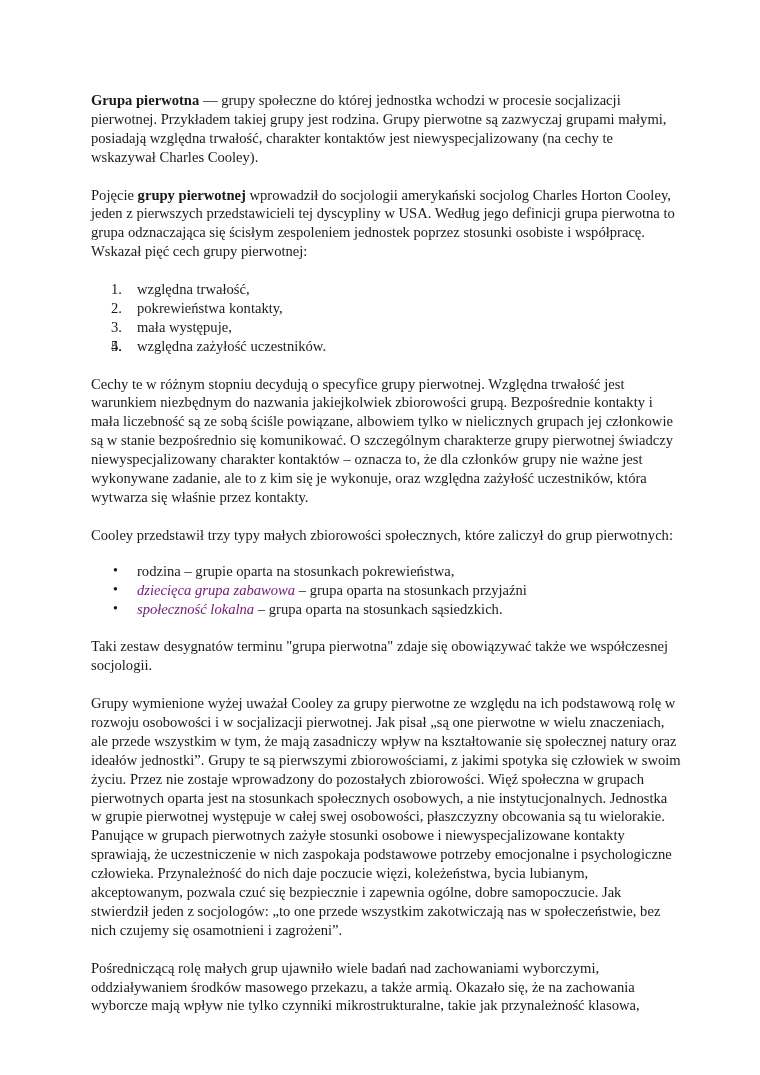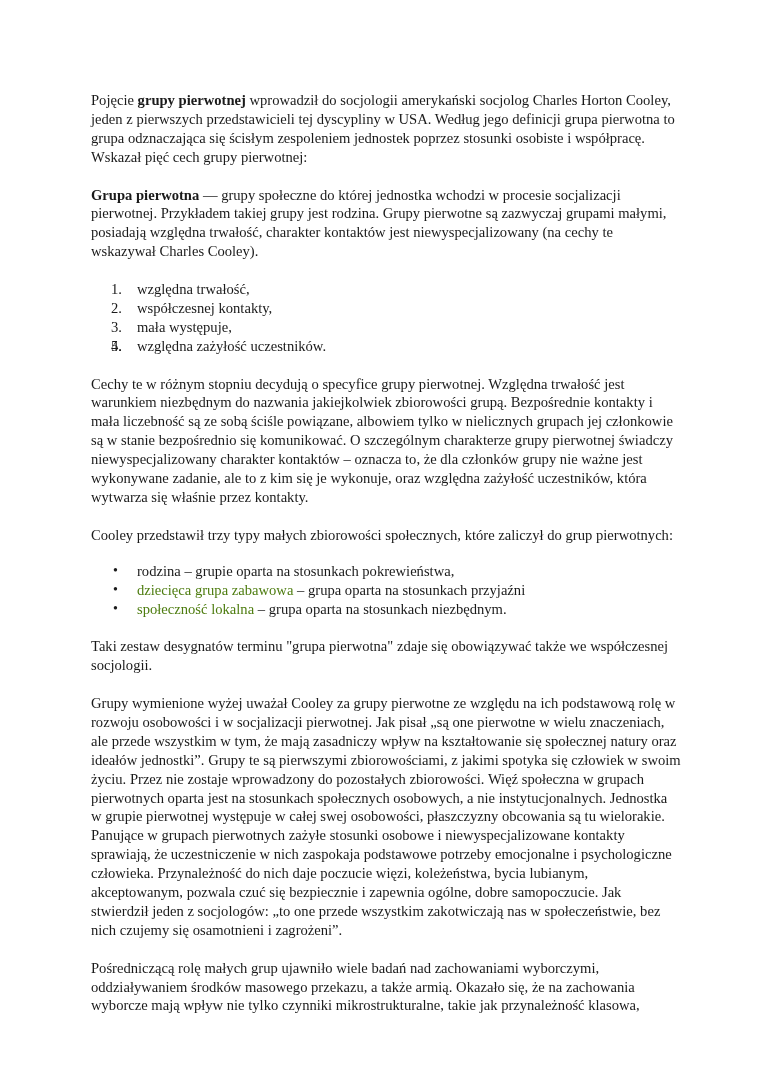--- a/index.html
+++ b/index.html
@@ -43,49 +43,50 @@
       left: 20px;
       top: 0;
     }
     .bullet {
       position: absolute;
       left: 22px;
       top: 0;
       font-size: 14px;
     }
     .link {
-      color: #4d7c0f;
+      color: #701a75;
       text-decoration: none;
+      font-style: italic;
     }
   </style>
 </head>
 <body>
 
 <div class="page">
 
+  <p><b>Grupa pierwotna</b><span> — grupy społeczne do której jednostka wchodzi w procesie socjalizacji pierwotnej. Przykładem takiej grupy jest rodzina. Grupy pierwotne są zazwyczaj grupami małymi, posiadają względna trwałość, charakter kontaktów jest niewyspecjalizowany (na cechy te wskazywał Charles Cooley).</span></p>
+
   <p><span>Pojęcie </span><b>grupy pierwotnej</b><span> wprowadził do socjologii amerykański socjolog Charles Horton Cooley, jeden z pierwszych przedstawicieli tej dyscypliny w USA. Według jego definicji grupa pierwotna to grupa odznaczająca się ścisłym zespoleniem jednostek poprzez stosunki osobiste i współpracę. Wskazał pięć cech grupy pierwotnej:</span></p>
-
-  <p><b>Grupa pierwotna</b><span> — grupy społeczne do której jednostka wchodzi w procesie socjalizacji pierwotnej. Przykładem takiej grupy jest rodzina. Grupy pierwotne są zazwyczaj grupami małymi, posiadają względna trwałość, charakter kontaktów jest niewyspecjalizowany (na cechy te wskazywał Charles Cooley).</span></p>
 
   <ol>
     <li><span class="marker">1.</span><span>względna trwałość,</span></li>
-    <li><span class="marker">2.</span><span>współczesnej kontakty,</span></li>
+    <li><span class="marker">2.</span><span>pokrewieństwa kontakty,</span></li>
     <li><span class="marker">3.</span><span>mała występuje,</span></li>
     <li><span class="marker">4.</span></li>
     <li><span class="marker">5.</span><span>względna zażyłość uczestników.</span></li>
   </ol>
 
   <p>Cechy te w różnym stopniu decydują o specyfice grupy pierwotnej. Względna trwałość jest warunkiem niezbędnym do nazwania jakiejkolwiek zbiorowości grupą. Bezpośrednie kontakty i mała liczebność są ze sobą ściśle powiązane, albowiem tylko w nielicznych grupach jej członkowie są w stanie bezpośrednio się komunikować. O szczególnym charakterze grupy pierwotnej świadczy niewyspecjalizowany charakter kontaktów – oznacza to, że dla członków grupy nie ważne jest wykonywane zadanie, ale to z kim się je wykonuje, oraz względna zażyłość uczestników, która wytwarza się właśnie przez kontakty.</p>
 
   <p style="margin-bottom:12px">Cooley przedstawił trzy typy małych zbiorowości społecznych, które zaliczył do grup pierwotnych:</p>
 
   <ul>
     <li><span class="bullet">•</span><span>rodzina</span><span> – grupie oparta na stosunkach pokrewieństwa,</span></li>
     <li><span class="bullet">•</span><a class="link">dziecięca grupa zabawowa</a><span> – grupa oparta na stosunkach przyjaźni</span></li>
-    <li><span class="bullet">•</span><a class="link">społeczność lokalna</a><span> – grupa oparta na stosunkach niezbędnym.</span></li>
+    <li><span class="bullet">•</span><a class="link">społeczność lokalna</a><span> – grupa oparta na stosunkach sąsiedzkich.</span></li>
   </ul>
 
   <p>Taki zestaw desygnatów terminu "grupa pierwotna" zdaje się obowiązywać także we współczesnej socjologii.</p>
 
   <p>Grupy wymienione wyżej uważał Cooley za grupy pierwotne ze względu na ich podstawową rolę w rozwoju osobowości i w socjalizacji pierwotnej. Jak pisał „są one pierwotne w wielu znaczeniach, ale przede wszystkim w tym, że mają zasadniczy wpływ na kształtowanie się społecznej natury oraz ideałów jednostki”. Grupy te są pierwszymi zbiorowościami, z jakimi spotyka się człowiek w swoim życiu. Przez nie zostaje wprowadzony do pozostałych zbiorowości. Więź społeczna w grupach pierwotnych oparta jest na stosunkach społecznych osobowych, a nie instytucjonalnych. Jednostka w grupie pierwotnej występuje w całej swej osobowości, płaszczyzny obcowania są tu wielorakie. Panujące w grupach pierwotnych zażyłe stosunki osobowe i niewyspecjalizowane kontakty sprawiają, że uczestniczenie w nich zaspokaja podstawowe potrzeby emocjonalne i psychologiczne człowieka. Przynależność do nich daje poczucie więzi, koleżeństwa, bycia lubianym, akceptowanym, pozwala czuć się bezpiecznie i zapewnia ogólne, dobre samopoczucie. Jak stwierdził jeden z socjologów: „to one przede wszystkim zakotwiczają nas w społeczeństwie, bez nich czujemy się osamotnieni i zagrożeni”.</p>
 
 
   <p>Pośredniczącą rolę małych grup ujawniło wiele badań nad zachowaniami wyborczymi, oddziaływaniem środków masowego przekazu, a także armią. Okazało się, że na zachowania wyborcze mają wpływ nie tylko czynniki mikrostrukturalne, takie jak przynależność klasowa,</p>
 
 </div>

